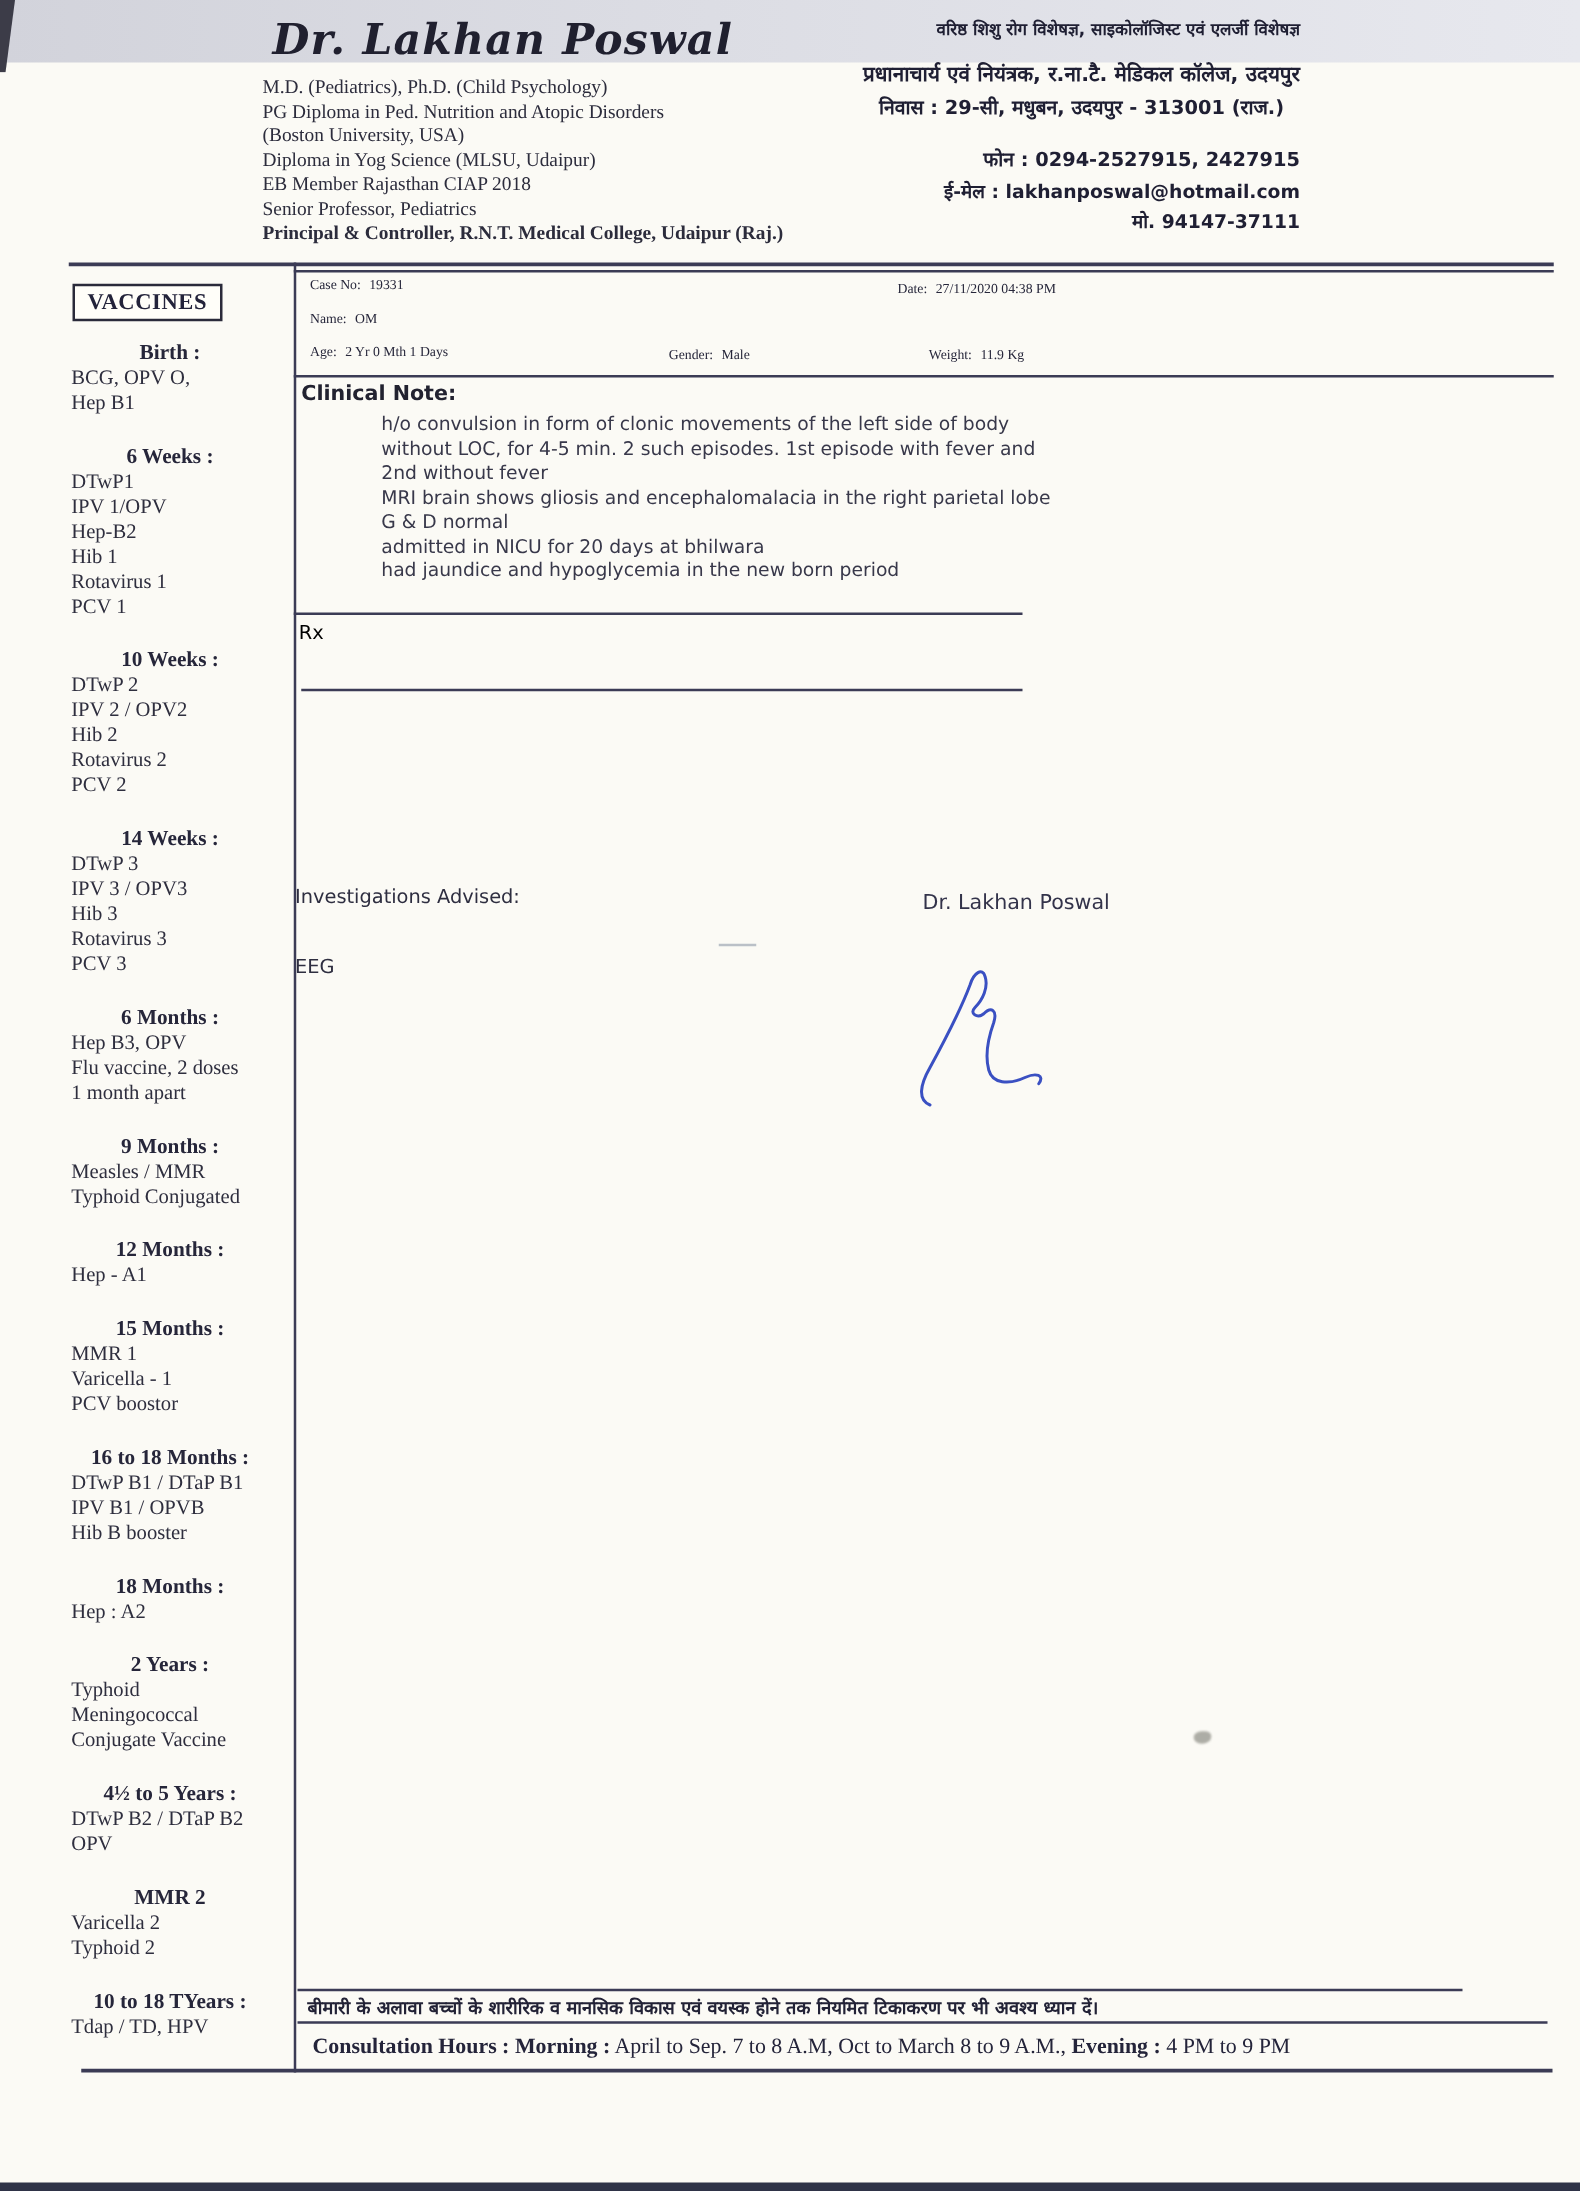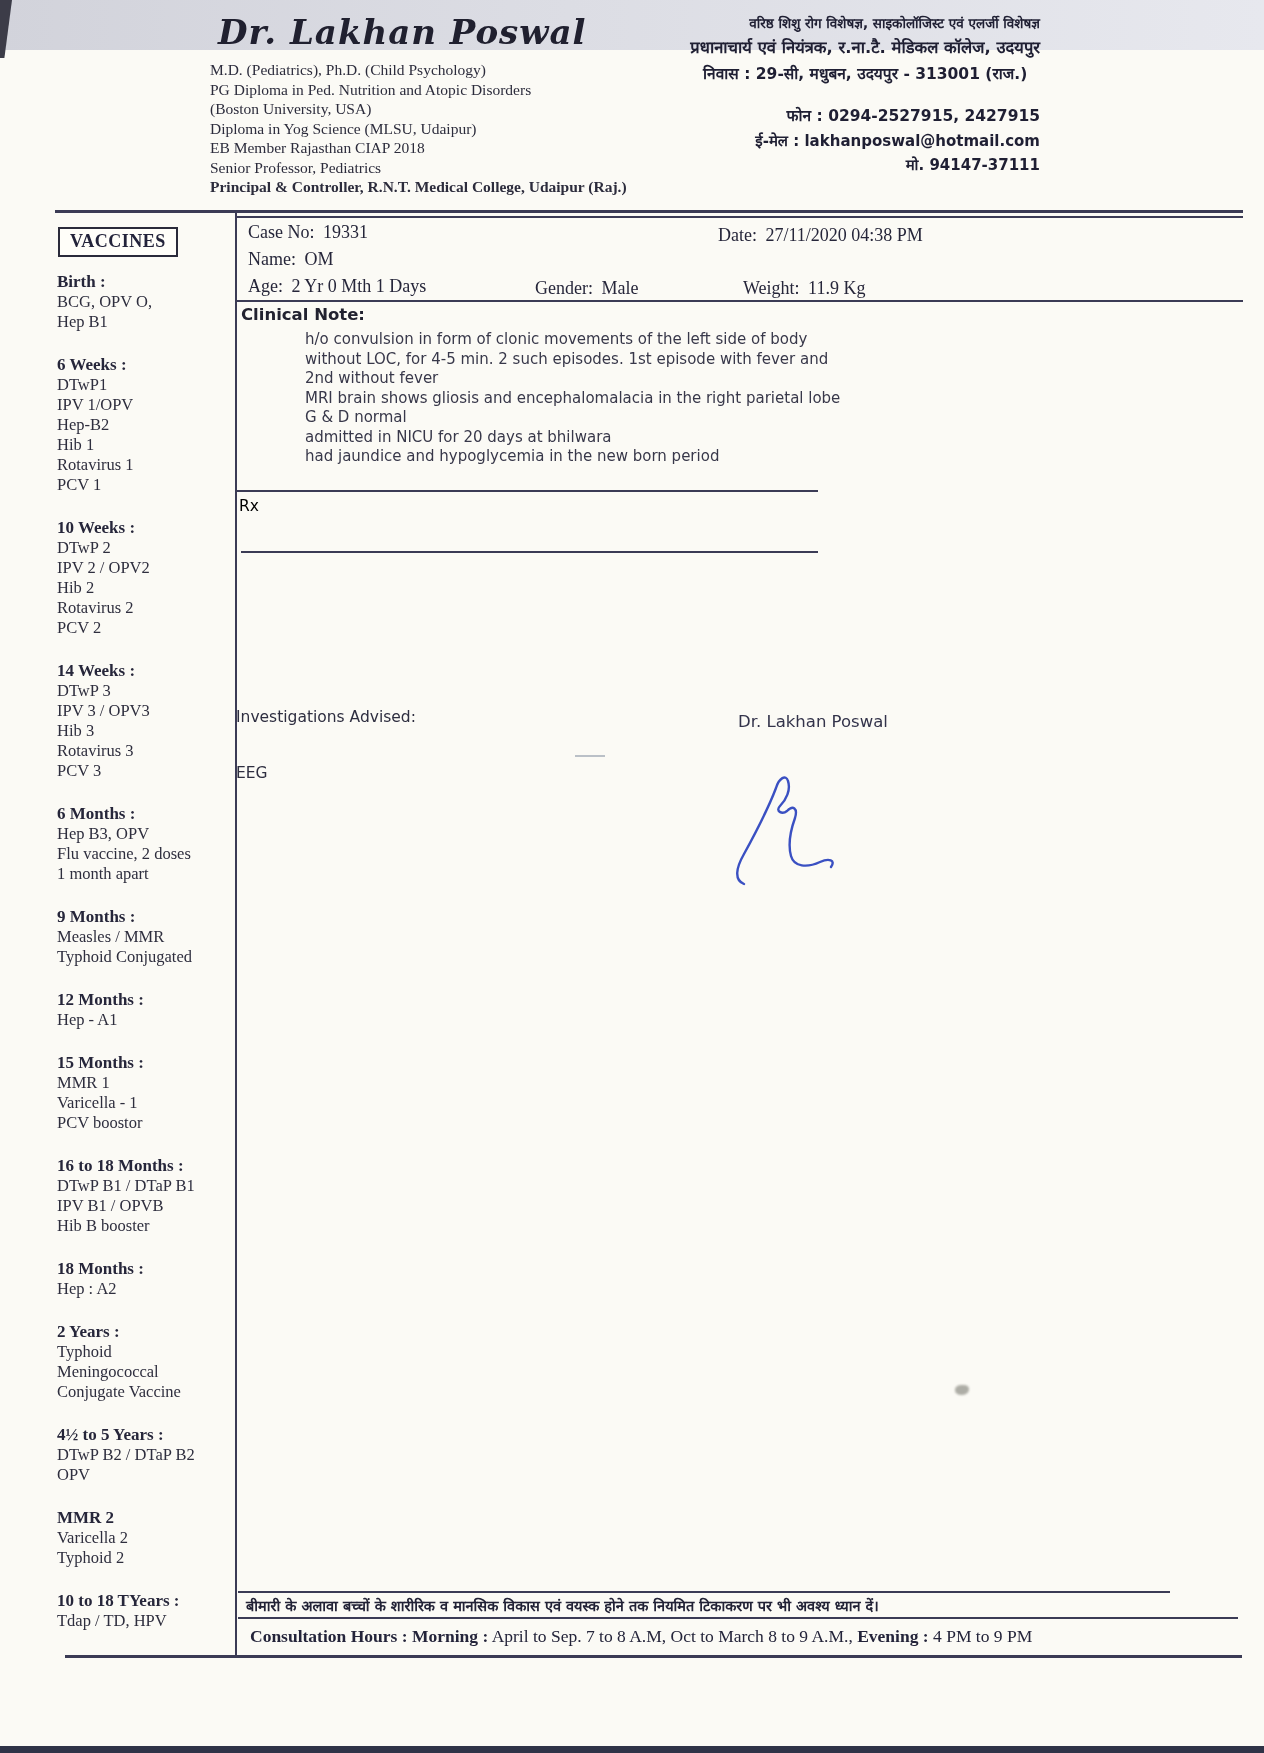--- a/index.html
+++ b/index.html
@@ -16,36 +16,36 @@
   .corner-wedge{left:0;top:0;width:20px;height:58px;background:#3c3c48;
     clip-path:polygon(0 0,60% 0,22% 100%,0 100%);}
   .dr-name-en{left:218px;top:12px;font-size:34px;font-weight:bold;font-style:italic;
     color:#20202f;letter-spacing:1px;font-family:"DejaVu Serif",serif;}
   .cred-en{left:210px;top:60px;font-size:15.5px;line-height:19.5px;color:#2c2c3c;}
   .cred-en .bold{font-weight:bold;}
   .hdr-hi{right:224px;top:8px;text-align:right;color:#1f1f33;font-family:"DejaVu Sans",sans-serif;}
   .dr-name-hi{font-size:27px;font-weight:bold;line-height:34px;}
   .hi-line{font-weight:bold;}
   .hi-1{font-size:13.5px;margin-top:6px;}
-  .hi-2{font-size:16.5px;margin-top:3px;}
+  .hi-2{font-size:16.5px;margin-top:15px;}
   .hi-3{font-size:15.5px;margin-top:4px;text-align:center;}
   .hi-4{font-size:15.5px;margin-top:20px;}
   .hi-5{font-size:15px;margin-top:4px;}
   .hi-6{font-size:15px;margin-top:4px;}
   
   .hline{background:#3b3b55;height:2px;}
   .vline{background:#3b3b55;width:2px;}
   
   .vacc-box{left:58px;top:227px;border:2px solid #2a2a3a;background:#fffef9;
     padding:2px 10px 3px 10px;font-size:18px;font-weight:bold;letter-spacing:0.5px;color:#23233a;}
   .sidebar{left:57px;top:272px;width:158px;font-size:16.5px;line-height:20px;color:#2e2e3e;}
   .vsec{margin-bottom:23px;}
-  .vtitle{font-weight:bold;font-size:17px;color:#26263a;}
-  
-  .srow{font-size:18px;color:#26263a;}
+  .vtitle{font-weight:bold;font-size:17px;color:#26263a;text-align:center;}
+  
+  .srow{font-size:11px;color:#26263a;}
   .lbl{margin-right:4px;}
   .cn-head{font-family:"DejaVu Sans",sans-serif;font-weight:bold;font-size:16.5px;color:#222230;}
   .note-line{font-family:"DejaVu Sans",sans-serif;font-size:15px;line-height:19.5px;color:#38384a;}
   .sans{font-family:"DejaVu Sans",sans-serif;}
   .inv{font-family:"DejaVu Sans",sans-serif;font-size:15.5px;color:#2e2e40;}
   .drsign{font-family:"DejaVu Sans",sans-serif;font-size:16.5px;color:#33334a;}
   .faint-dash{height:2px;background:#aab2bb;opacity:.8;}
   
   .advisory{font-family:"DejaVu Sans",sans-serif;font-weight:bold;font-size:14.5px;color:#222236;}
   .consult{font-size:17.5px;color:#24243a;}

